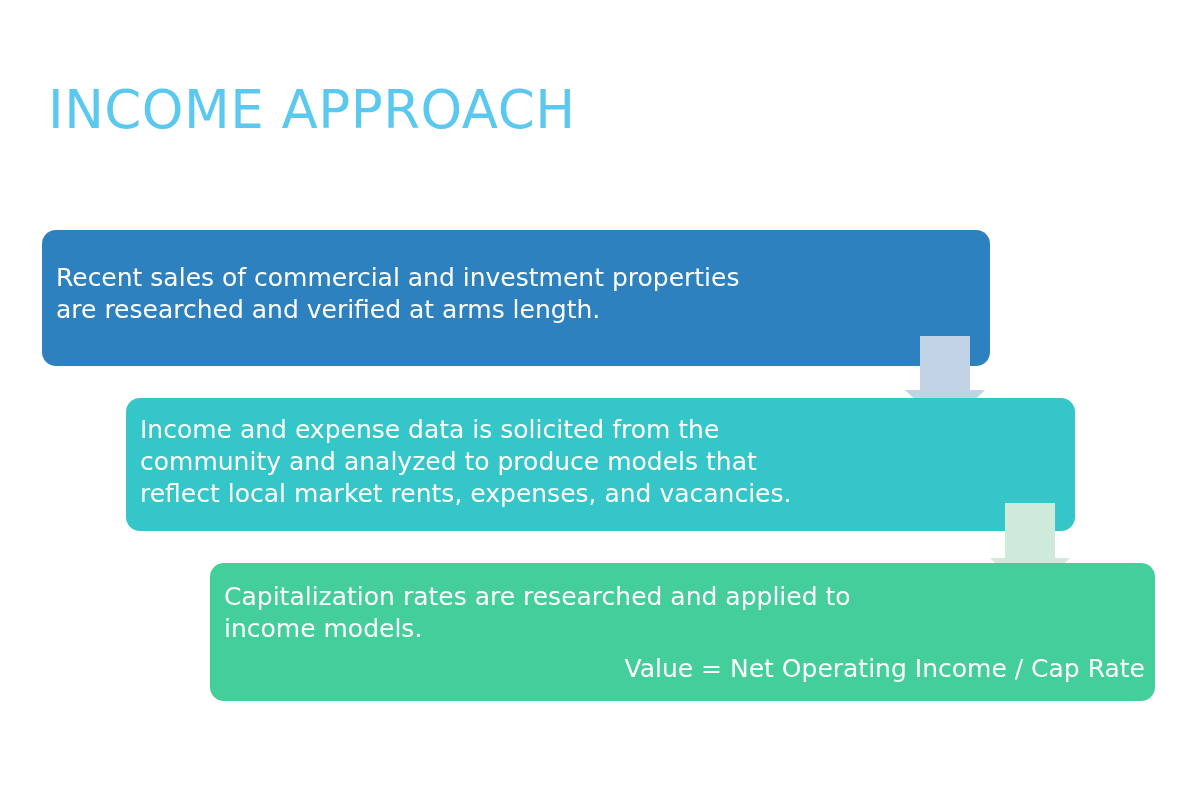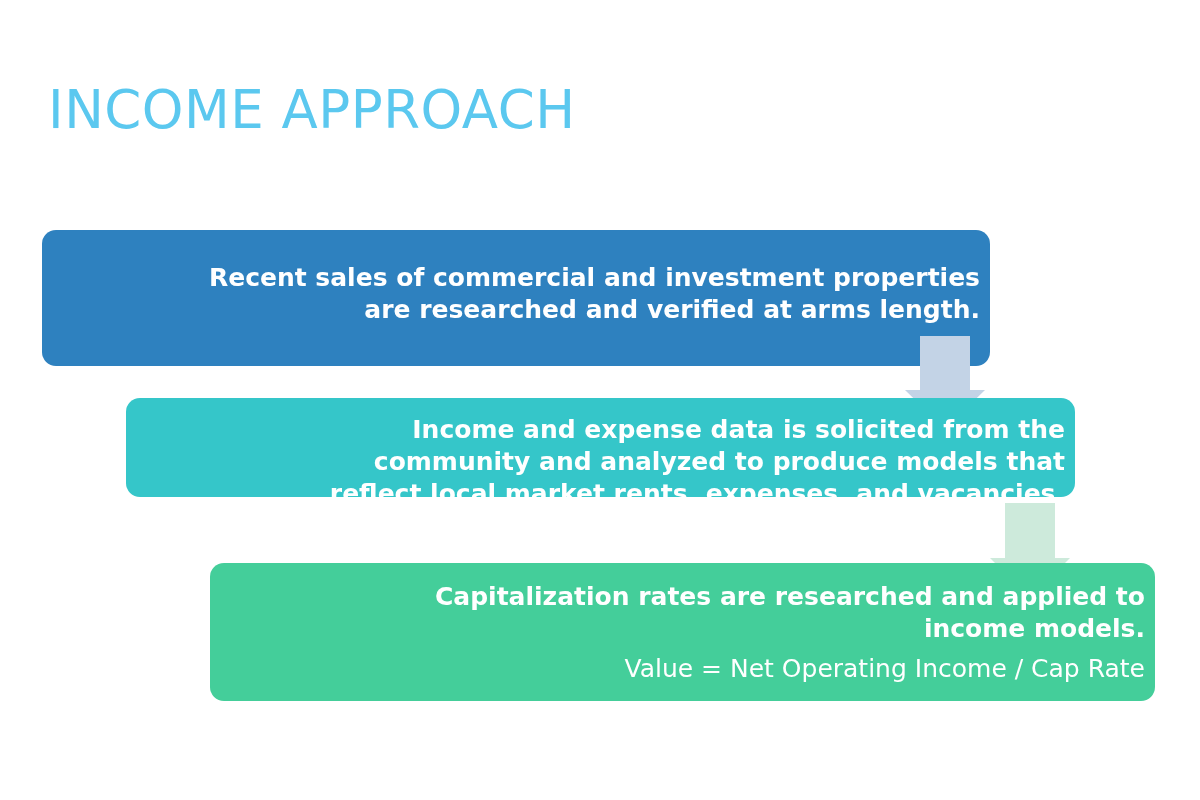--- a/index.html
+++ b/index.html
@@ -40,24 +40,23 @@
     border-radius: 14px;
     box-sizing: border-box;
     color: #ffffff;
   }
   .flow-box .box-text {
     position: absolute;
     left: 14px;
     right: 10px;
     font-size: 25px;
     line-height: 32px;
-    font-weight: 700;
+    font-weight: 400;
     color: #ffffff;
     white-space: pre-line;
-    text-align: right;
   }
   .flow-box .box-formula {
     position: absolute;
     left: 14px;
     right: 10px;
     font-size: 25px;
     line-height: 32px;
     font-weight: 400;
     color: #ffffff;
     text-align: right;
@@ -73,37 +72,36 @@
     background: #2E81BF;
   }
   #box-1 .box-text {
     top: 32px;
   }
 
   #box-2 {
     left: 126px;
     top: 398px;
     width: 949px;
-    height: 99px;
+    height: 133px;
     background: #35C6C9;
   }
   #box-2 .box-text {
     top: 16px;
   }
 
   #box-3 {
     left: 210px;
     top: 563px;
     width: 945px;
     height: 138px;
     background: #44CE9A;
   }
   #box-3 .box-text {
     top: 18px;
-    margin-left: 36px;
   }
   #box-3 .box-formula {
     top: 90px;
   }
 
   
   .flow-arrow {
     position: absolute;
   }
   .flow-arrow svg {

